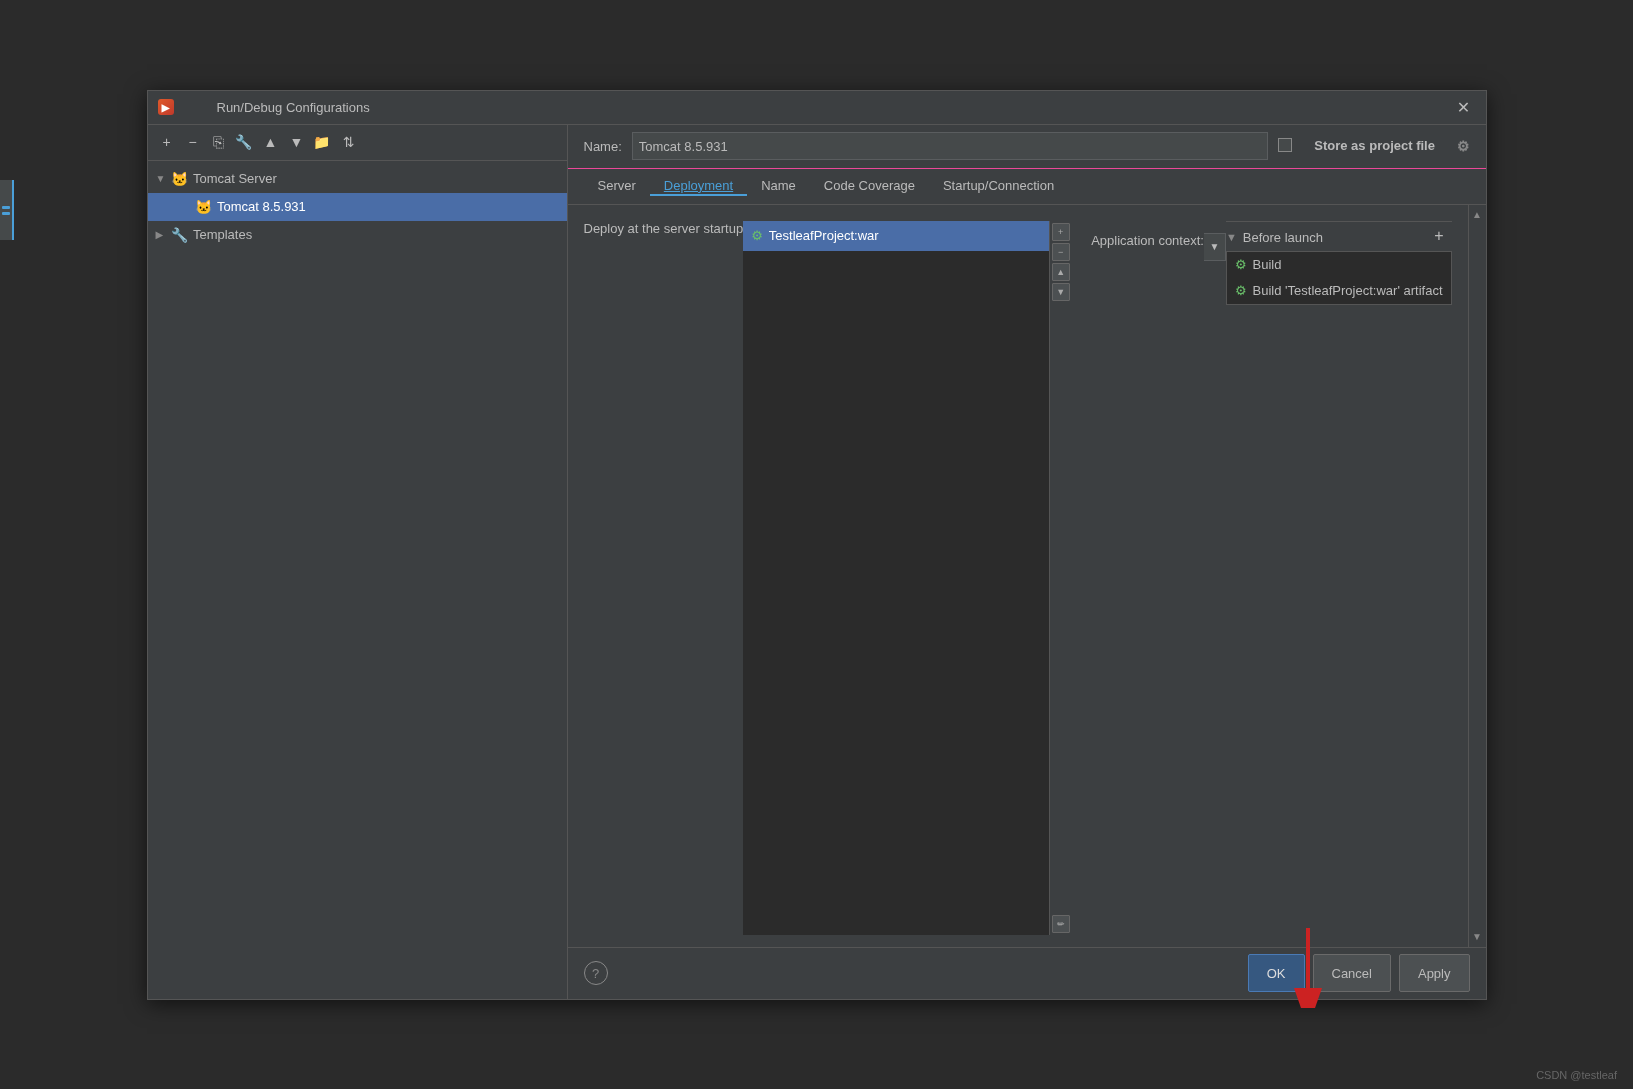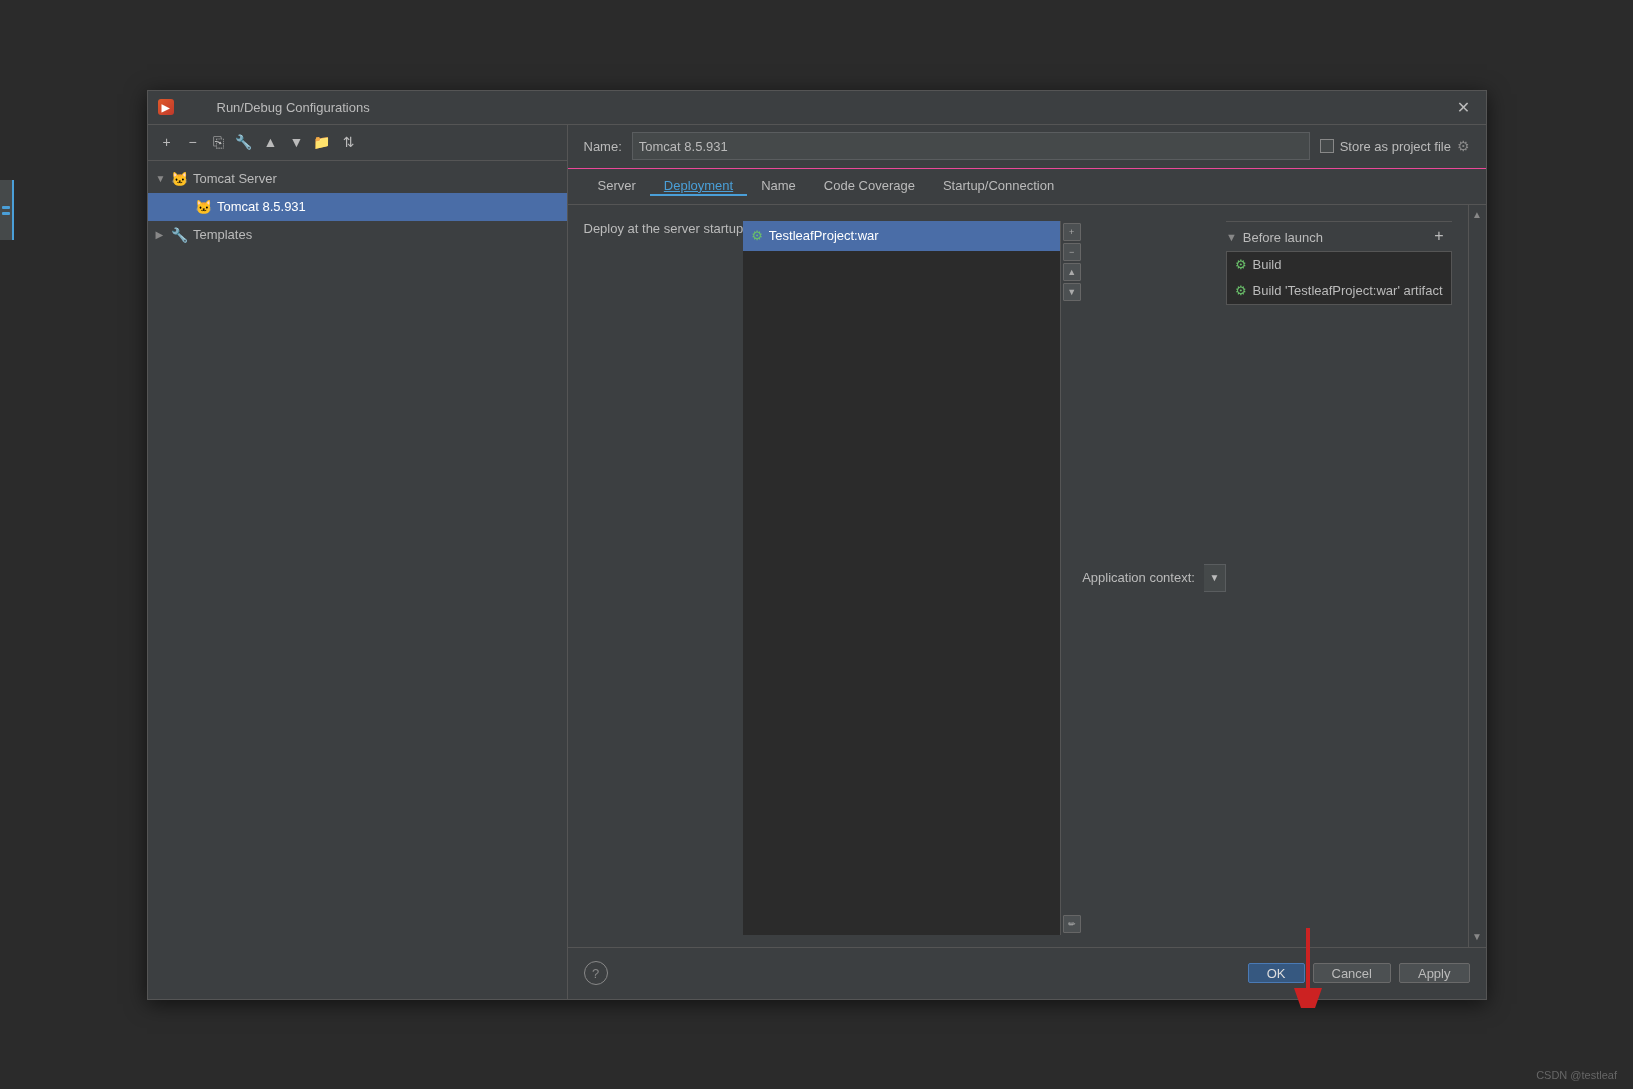--- a/index.html
+++ b/index.html
@@ -158,22 +158,22 @@
       background: #45494a;
       border: 1px solid #5a5d5f;
       color: #bbbbbb;
       padding: 3px 6px;
       font-size: 13px;
       height: 28px;
       outline: none;
     }
     .store-checkbox-area {
       display: flex;
-      align-items: center;
-      gap: 6px;
+      gap: 22px;
+      font-weight: bold;
     }
     .store-checkbox {
       width: 14px;
       height: 14px;
       border: 1px solid #888;
       background: #45494a;
     }
     .store-label {
       color: #bbbbbb;
       font-size: 13px;
@@ -233,23 +233,23 @@
       background: #4a6da7;
       color: white;
     }
     .deploy-icon {
       font-size: 13px;
       color: #6abf6a;
     }
     
     .app-context-row {
       display: flex;
-      align-items: center;
       padding: 12px 0 12px 0;
-      gap: 9px;
+      gap: 0;
+      margin-left: 20px;
     }
     .app-context-label {
       color: #bbbbbb;
       font-size: 13px;
       white-space: nowrap;
     }
     .app-context-input {
       flex: 1;
       background: #45494a;
       border: 1px solid #5a5d5f;
@@ -335,21 +335,21 @@
       display: flex;
       align-items: center;
       justify-content: flex-end;
       padding: 10px 16px;
       border-top: 1px solid #555;
       gap: 8px;
       height: 52px;
       background: #3c3f41;
     }
     .footer-btn {
-      padding: 0 18px;
+      padding: 18px 18px;
       border: 1px solid #6a6a6a;
       background: #4c5052;
       color: #bbbbbb;
       font-size: 13px;
       cursor: pointer;
       border-radius: 2px;
       height: 20px;
       display: flex;
       align-items: center;
     }

